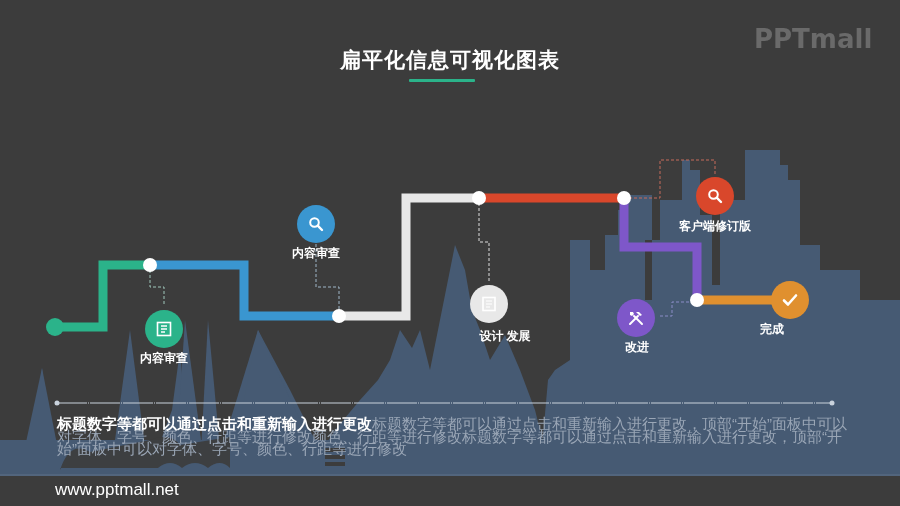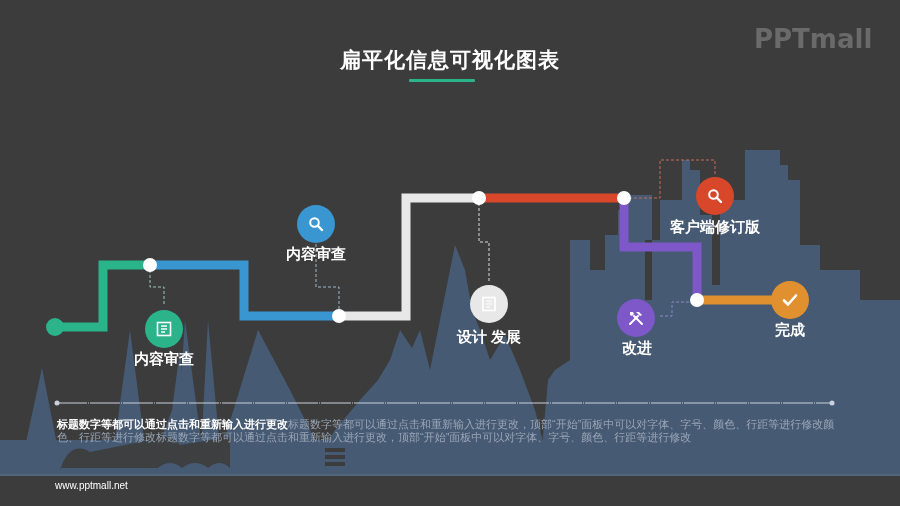--- a/index.html
+++ b/index.html
@@ -4,25 +4,25 @@
 <style>
   html,body{margin:0;padding:0;}
   body{width:900px;height:506px;overflow:hidden;background:#3c3c3c;font-family:"Liberation Sans","DejaVu Sans",sans-serif;position:relative;}
   .stage{position:absolute;left:0;top:0;width:900px;height:506px;}
   .title{position:absolute;left:0;width:900px;top:46px;text-align:center;color:#ffffff;font-size:21px;font-weight:bold;letter-spacing:1px;}
   .title-underline{position:absolute;left:409px;top:79px;width:66px;height:3px;background:#2bb38a;border-radius:1px;}
   .logo{position:absolute;left:754px;top:24px;color:#6a6a6a;font-size:26px;font-weight:bold;letter-spacing:0px;font-family:"DejaVu Sans",sans-serif;}
   svg.bg{position:absolute;left:0;top:0;}
   .node{position:absolute;width:38px;height:38px;border-radius:50%;display:flex;align-items:center;justify-content:center;}
   .node svg{display:block;}
-  .label{position:absolute;color:#ffffff;font-size:15px;font-weight:bold;white-space:nowrap;transform:translateX(-50%);}
-  .desc{position:absolute;left:57px;top:418px;width:790px;font-size:11px;line-height:12.5px;color:#9aa6b6;}
+  .label{position:absolute;color:#ffffff;font-size:12px;font-weight:bold;white-space:nowrap;transform:translateX(-50%);}
+  .desc{position:absolute;left:57px;top:418px;width:790px;font-size:15px;line-height:12.5px;color:#9aa6b6;}
   .desc .bold{color:#ffffff;font-weight:bold;}
   .footer{position:absolute;left:0;top:476px;width:900px;height:30px;background:#3c3c3c;}
-  .footer-url{position:absolute;left:55px;top:480px;color:#ffffff;font-size:10px;}
+  .footer-url{position:absolute;left:55px;top:480px;color:#ffffff;font-size:17px;}
 </style>
 </head>
 <body>
 
 <div class="stage">
 
   <svg class="bg" width="900" height="506" viewBox="0 0 900 506">
 
     <g fill="#465a73">
       <polygon points="0,470 30,470 42,368 55,470 60,470 75,470 100,470 115,440 130,330 148,470"></polygon>
@@ -103,21 +103,21 @@
     </svg>
   </div>
   <div class="label" style="left:316px;top:245px;text-align:right;">内容审查</div>
 
   <div class="node" style="left:470px;top:285px;background:#e8e8e8;">
     <svg width="16" height="16" viewBox="0 0 16 16">
       <rect x="2" y="1.5" width="12" height="13" fill="none" stroke="#ffffff" stroke-width="1.6"></rect>
       <path d="M5 5h6M5 8h6M5 11h4" stroke="#ffffff" stroke-width="1.2"></path>
     </svg>
   </div>
-  <div class="label" style="left:489px;top:328px;">设计 发展</div>
+  <div class="label" style="left:505px;top:328px;font-family:Liberation Serif, serif;">设计 发展</div>
 
   <div class="node" style="left:696px;top:177px;background:#d9472b;">
     <svg width="16" height="16" viewBox="0 0 16 16">
       <circle cx="6.5" cy="6.5" r="4.3" fill="none" stroke="#fff" stroke-width="2"></circle>
       <path d="M9.7 9.7L14 14" stroke="#fff" stroke-width="2.4" stroke-linecap="round"></path>
     </svg>
   </div>
   <div class="label" style="left:715px;top:218px;">客户端修订版</div>
 
   <div class="node" style="left:617px;top:299px;background:#7e57c9;">
@@ -128,19 +128,19 @@
       <path d="M3 3l3 0 1 2-2 2-2-1z" fill="#fff"></path>
     </svg>
   </div>
   <div class="label" style="left:637px;top:339px;">改进</div>
 
   <div class="node" style="left:771px;top:281px;background:#e0902f;">
     <svg width="18" height="18" viewBox="0 0 18 18">
       <path d="M3 9.5l4 4 8-9" fill="none" stroke="#fff" stroke-width="2.6" stroke-linecap="round" stroke-linejoin="round"></path>
     </svg>
   </div>
-  <div class="label" style="left:790px;top:321px;">完成</div>
+  <div class="label" style="left:772px;top:321px;">完成</div>
 
   <div class="desc"><span class="bold">标题数字等都可以通过点击和重新输入进行更改</span><span>标题数字等都可以通过点击和重新输入进行更改，顶部“开始”面板中可以对字体、字号、颜色、行距等进行修改颜色、行距等进行修改标题数字等都可以通过点击和重新输入进行更改，顶部“开始”面板中可以对字体、字号、颜色、行距等进行修改</span></div>
 
   <div class="footer"></div>
   <div class="footer-url">www.pptmall.net</div>
 </div>
 
 </body></html>

